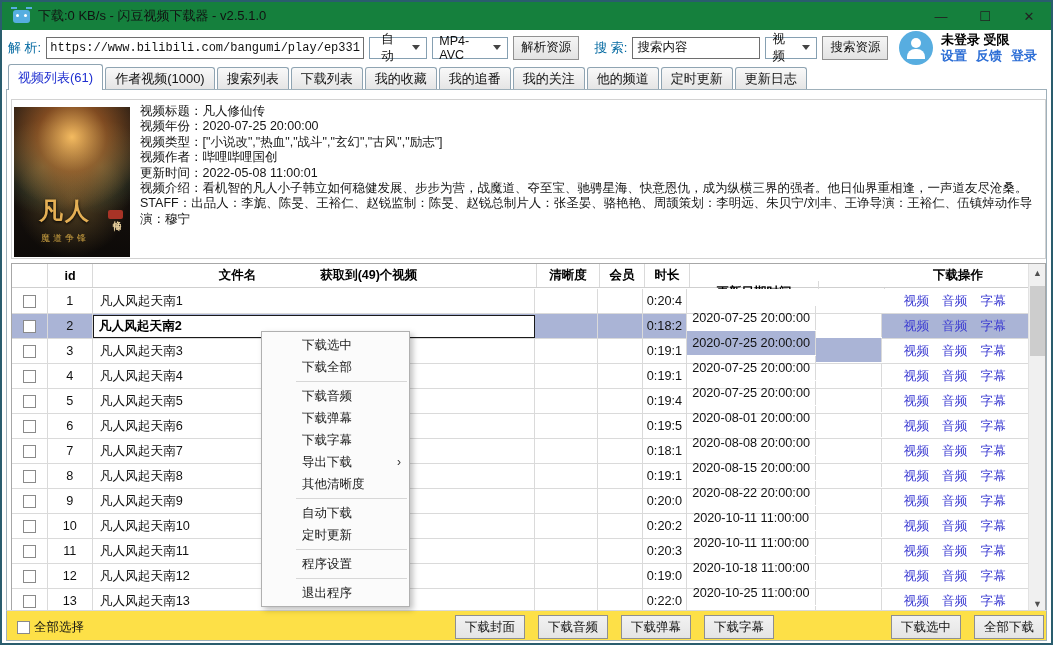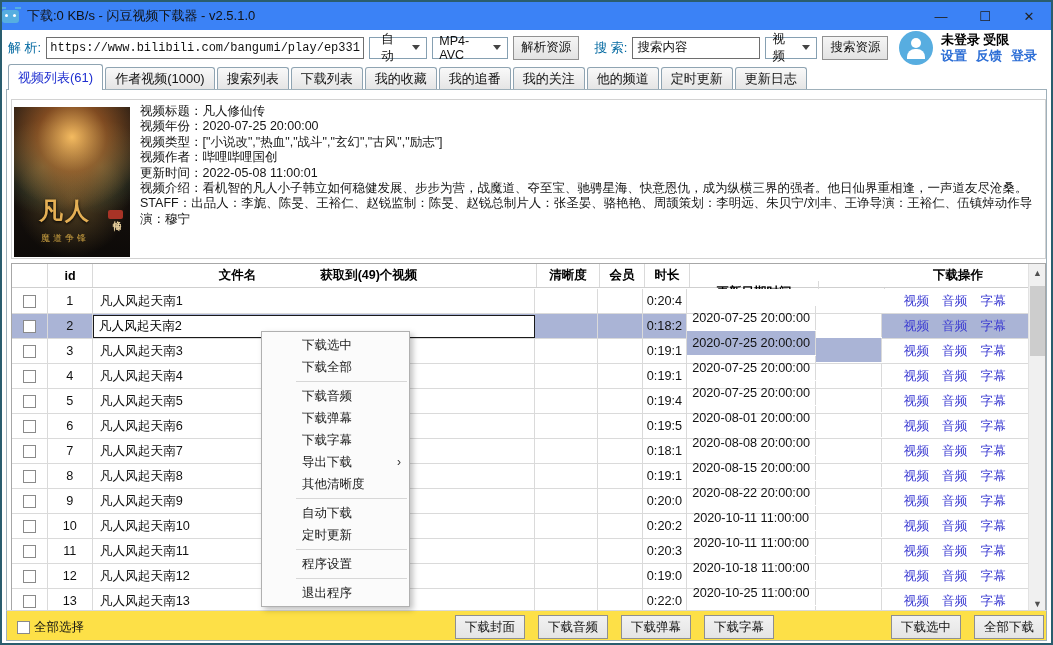--- a/index.html
+++ b/index.html
@@ -3,22 +3,22 @@
 <meta charset="utf-8">
 <style>
   * { margin:0; padding:0; box-sizing:border-box; }
   html,body { background:#888; }
   body { font-family:"Liberation Sans","DejaVu Sans",sans-serif; }
 
   .window { position:relative; width:1053px; height:645px; background:#fff;
             border:2px solid #2a5d6e; overflow:hidden; }
 
   
-  .titlebar { position:absolute; top:0; left:0; right:0; height:28px; background:#3b82f6;
-              display:flex; align-items:center; padding-left:0; }
+  .titlebar { position:absolute; top:0; left:0; right:0; height:28px; background:#15803d;
+              display:flex; align-items:center; padding-left:11px; }
   .app-icon { width:17px; height:13px; background:#56aee0; border-radius:3px; position:relative; margin-right:8px; }
   .app-icon::before { content:""; position:absolute; left:3px; top:4px; width:3px; height:3px; background:#fff; border-radius:50%; box-shadow:8px 0 0 #fff; }
   .app-icon::after { content:""; position:absolute; left:-2px; top:-3px; width:21px; height:2px;
                      background:linear-gradient(90deg,#56aee0 30%,transparent 30%,transparent 70%,#56aee0 70%); transform:rotate(0deg); }
   .win-title { font-size:13px; color:#111; }
   .win-controls { margin-left:auto; display:flex; height:100%; }
   .win-btn { width:44px; height:100%; display:flex; align-items:center; justify-content:center;
              font-size:13px; color:#222; cursor:default; }
 
   
@@ -29,21 +29,21 @@
                font-size:12px; padding:0 3px; color:#111; }
   .combo { height:22px; border:1px solid #86a0b2; background:#fff; display:flex; align-items:center;
            font-size:12.5px; padding:0 6px; color:#111; position:relative; }
   .combo .chev { margin-left:auto; width:0; height:0; border-left:4px solid transparent; border-right:4px solid transparent;
                  border-top:5px solid #444; margin-left:8px; }
   .combo-q { width:58px;padding-left:11px; } .combo-f { width:76px; } .combo-s { width:52px; }
   .tb-btn { height:24px; padding:0 7px; font-size:12.5px; color:#111; background:linear-gradient(#f5f5f5,#e3e3e3);
             border:1px solid #919191; display:flex; align-items:center; }
   .search-input { width:128px; height:22px; border:1px solid #6e6e6e; font-size:12.5px; padding:0 4px; color:#111;
                   font-family:"Liberation Sans","DejaVu Sans",sans-serif; }
-  .account { margin-left:auto; display:flex; align-items:center; gap:8px; padding-right:8px;font-family:Liberation Serif, serif; }
+  .account { margin-left:auto; display:flex; align-items:center; gap:8px; padding-right:8px; }
   .avatar { width:34px; height:34px; border-radius:50%; background:#57ade0; position:relative; }
   .avatar::before { content:""; position:absolute; left:12px; top:7px; width:10px; height:10px; border-radius:50%; background:#fff; }
   .avatar::after { content:""; position:absolute; left:8px; top:18px; width:18px; height:10px; border-radius:8px 8px 0 0; background:#fff; }
   .acct-col { display:flex; flex-direction:column; line-height:16px; }
   .acct-status { font-size:13px; font-weight:bold; color:#000; }
   .acct-links { display:flex; gap:9px; }
   .acct-links span { font-size:13px; font-weight:bold; color:#2e6fd6; cursor:pointer; }
 
   
   .tabbar { position:absolute; top:62px; left:4px; right:4px; height:26px; display:flex; align-items:flex-end; gap:2px; padding-left:2px; }
@@ -84,21 +84,21 @@
   .cell { height:100%; border-right:1px solid #dadada; display:flex; align-items:center; justify-content:center;
           overflow:hidden; white-space:nowrap; }
   .col-check{width:36px;} .col-id{width:45px;} .col-name{width:444px; justify-content:flex-start; padding-left:7px;}
   .col-q{width:63px;} .col-vip{width:45px;} .col-dur{width:45px;} .col-date{width:129px;margin-top:17px;}
   .col-status{width:66px;margin-top:24px;} .col-ops{width:147px; border-right:none; gap:13px;}
   .thead .col-name { gap:64px; }
   .thead .col-ops { border-right:1px solid #dadada; }
   .cb { width:13px; height:13px; border:1px solid #8a8a8a; background:#fff; display:inline-block; }
   .op-link { color:#3c3cd2; cursor:pointer; }
   .name-edit { width:100%; height:23px; border:1px solid #1a1a1a; font-size:12.7px; padding:0 5px;
-               font-family:"Liberation Sans","DejaVu Sans",sans-serif; }
+               font-family:"Liberation Sans","DejaVu Sans",sans-serif;font-weight:bold; }
   .col-name.editing { padding:0; border-right:none; }
 
   
   .vscroll { position:absolute; top:0; right:0; width:17px; bottom:0; background:#f0f0f0; border-left:1px solid #e2e2e2; }
   .vs-btn { position:absolute; left:0; width:17px; height:17px; color:#505050; font-size:9px; display:flex;
             align-items:center; justify-content:center; }
   .vs-up{ top:0; } .vs-down{ bottom:0; }
   .vs-thumb { position:absolute; left:1px; top:22px; width:15px; height:70px; background:#cdcdcd; }
 
   

